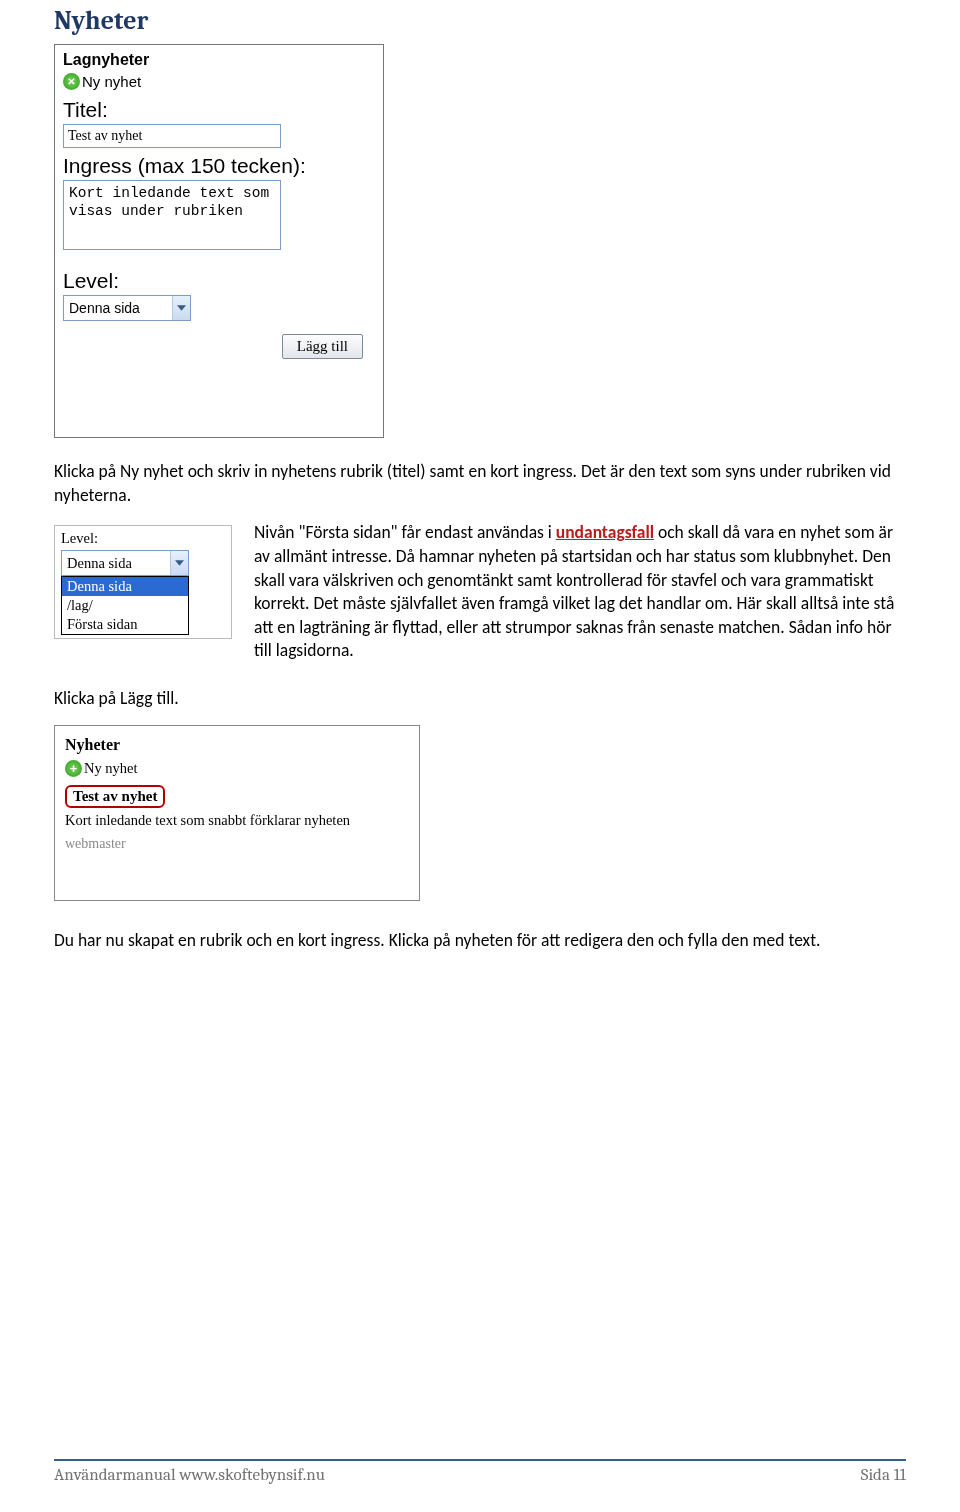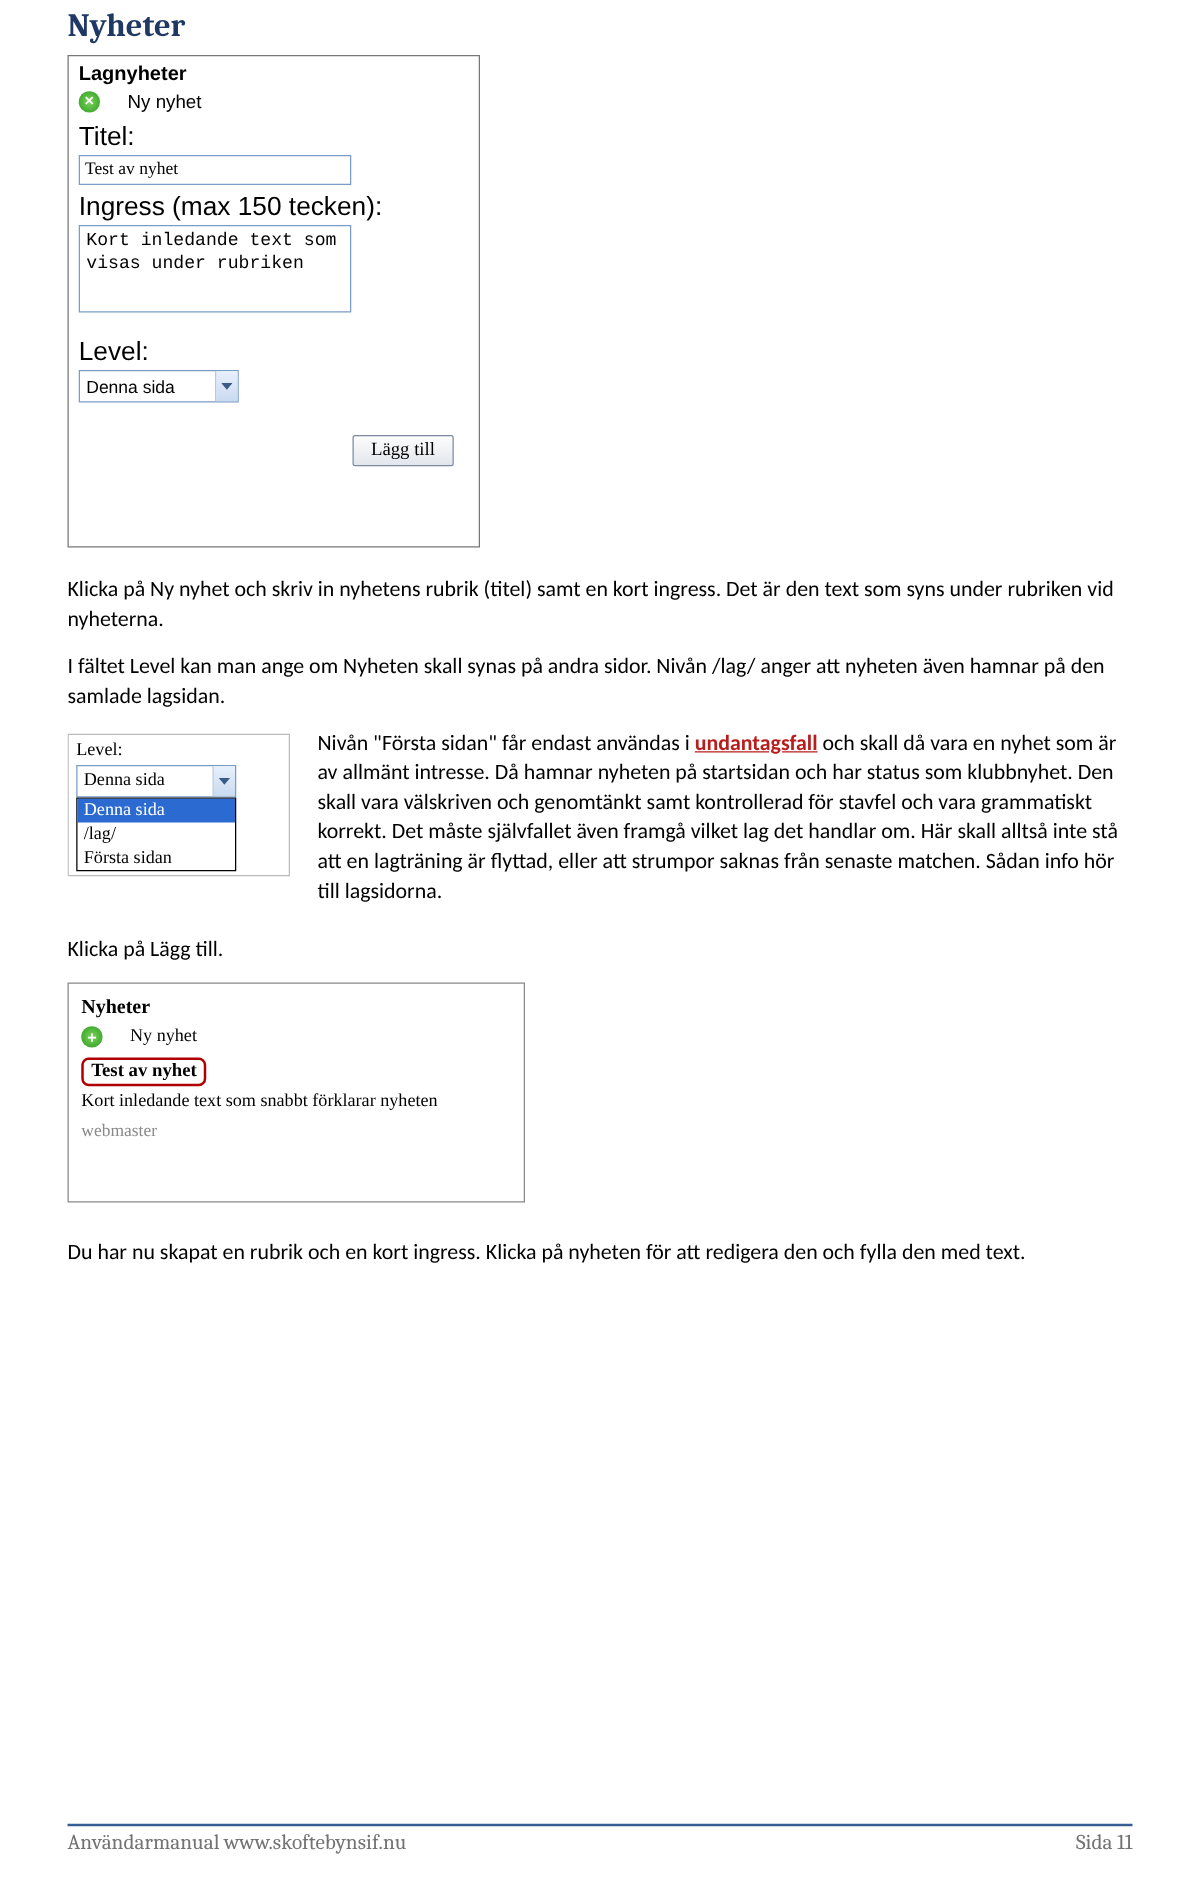--- a/index.html
+++ b/index.html
@@ -4,29 +4,29 @@
 <style>
   body { margin:0; padding:0; font-family: Calibri, Arial, sans-serif; color:#000; background:#fff; }
   .page { width:960px; min-height:1512px; margin:0 auto; position:relative; padding:6px 54px 0 54px; box-sizing:border-box; }
   .h1 { color:#1F3864; font-size:26px; font-weight:bold; margin:0 0 8px 0; font-family:Cambria,Georgia,serif; }
   .bodytext { font-size:17.5px; line-height:1.35; margin:10px 0 14px 0; }
   .redbold { color:#b91c1c; font-weight:bold; text-decoration:underline;text-align:right; }
 
   
   .widget1 { border:1px solid #777; width:330px; height:394px; background:#fff; padding:6px 8px 8px 8px; box-sizing:border-box; font-family:Verdana,Arial,sans-serif; font-size:15px; color:#000; }
   .widget1 .title { font-weight:bold; font-size:16px; margin-bottom:4px; }
-  .iconrow { display:flex; align-items:center; gap:22px; margin-bottom:8px; }
+  .iconrow { display:flex; align-items:center; gap:2px; margin-bottom:8px; }
   .lbl { font-size:21px; margin-top:6px; }
   .inp { width:218px; height:24px; border:1px solid #7a9cc6; background:#fff; font-family:Verdana; font-size:14px; padding:2px 4px; box-sizing:border-box; margin-top:2px; }
   .ta { width:218px; height:70px; border:1px solid #7a9cc6; background:#fff; font-family:"Courier New",monospace; font-size:14.5px; padding:3px 5px; box-sizing:border-box; margin-top:2px; line-height:1.25; resize:none; overflow:hidden; }
   .selectwrap { width:126px; height:24px; border:1px solid #7a9cc6; background:#fff; display:flex; align-items:center; justify-content:space-between; margin-top:2px; font-size:14px; }
   .selectwrap .seltxt { padding:0 5px; }
   .dropbtn { width:17px; height:100%; background:linear-gradient(#e8f0fb,#c9daf0); border-left:1px solid #b6c9e0; display:flex; align-items:center; justify-content:center; }
   .dropbtn svg { width:9px; height:6px; }
-  .addbtn-row { display:flex; justify-content:flex-end; margin-top:26px; padding-right:12px; }
+  .addbtn-row { display:flex; justify-content:flex-end; margin-top:13px; padding-right:12px; }
   .addbtn { border:1px solid #7a8aa0; background:linear-gradient(#fdfdfd,#e2e6ec); padding:3px 14px; font-size:15px; font-family:Verdana; border-radius:2px; }
 
   
   .leveldrop { border:1px solid #bbb; width:178px; height:114px; background:#fff; font-family:Verdana; font-size:14.5px; color:#000; padding:4px 6px 4px 6px; box-sizing:border-box; position:relative; }
   .leveldrop .lbl2 { font-size:14.5px; }
   .leveldrop .selbox { width:126px; height:24px; border:1px solid #7a9cc6; display:flex; align-items:center; justify-content:space-between; margin-top:3px; }
   .leveldrop .optlist { width:126px; border:1px solid #000; background:#fff; position:relative; }
   .leveldrop .opt { padding:1px 5px; }
   .leveldrop .opt.sel { background:#2b6bd1; color:#fff; }
 
@@ -75,21 +75,20 @@
           </svg>
       </span>
     </div>
     <div class="addbtn-row">
       <button class="addbtn">Lägg till</button>
     </div>
   </div>
 
   <div class="bodytext" style="margin-top:22px">Klicka på Ny nyhet och skriv in nyhetens rubrik (titel) samt en kort ingress. Det är den text som syns under rubriken vid nyheterna.</div>
 
-  <div class="bodytext">I fältet Level kan man ange om Nyheten skall synas på andra sidor. Nivån /lag/ anger att nyheten även hamnar på den samlade lagsidan.</div>
 
   <div class="wrapblock">
     <div class="leveldrop">
       <div class="lbl2">Level:</div>
       <div class="selbox">
         <span style="padding:0 5px">Denna sida</span>
         <span class="dropbtn">
           <svg viewBox="0 0 10 6">
               <path d="M0 0 L5 6 L10 0 Z" fill="#3a5a88"></path>
             </svg>

